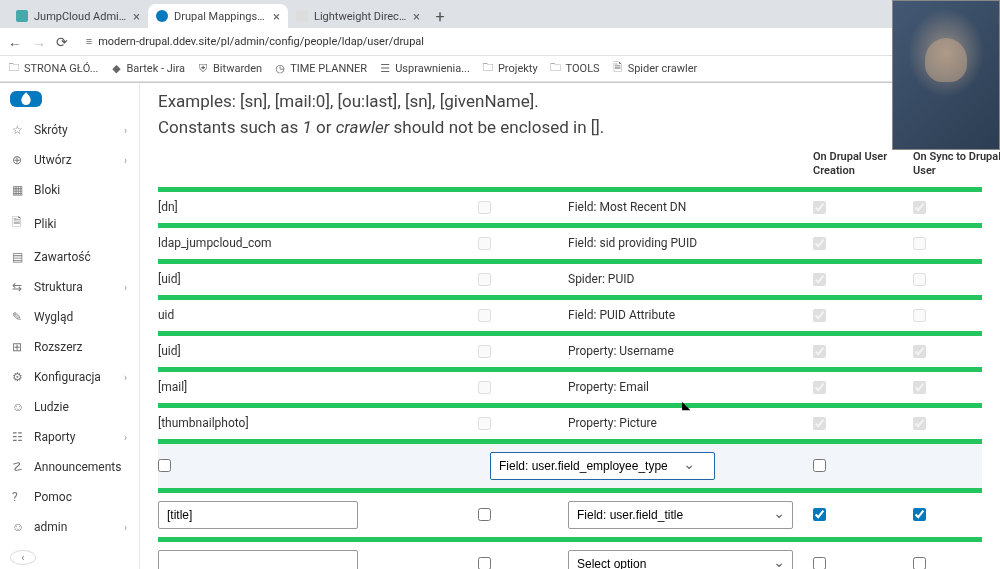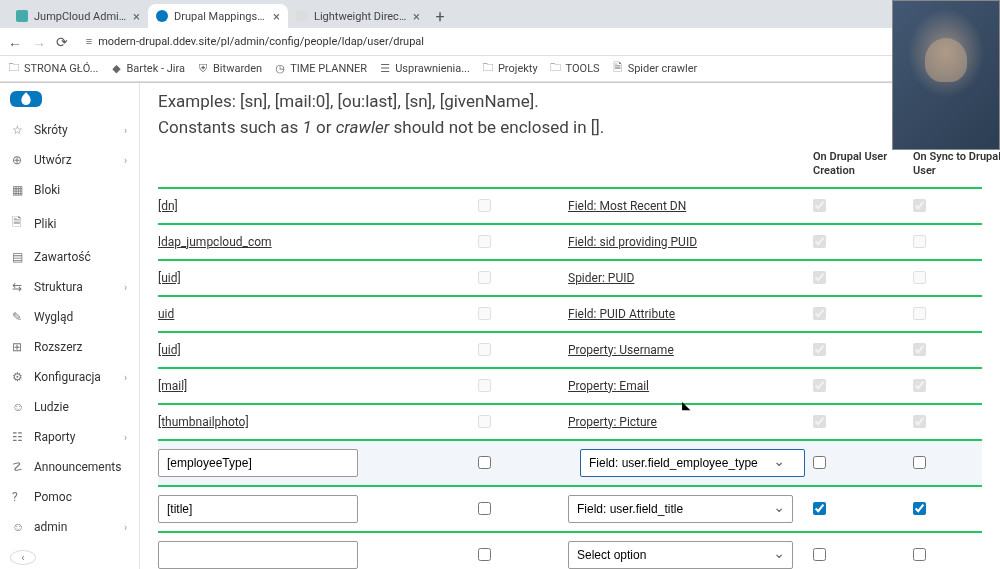--- a/index.html
+++ b/index.html
@@ -30,21 +30,21 @@
 .side-item .side-icon { width: 14px; color: #777; font-size: 12px; display: inline-flex; }
 .side-item .chev { margin-left: auto; color: #999; font-size: 10px; }
 .side-spacer { flex: 1; }
 .collapse-btn { width: 26px; height: 26px; border: 1px solid #ddd; border-radius: 50%; display: flex; align-items: center; justify-content: center; margin: 8px 10px; color: #777; cursor: pointer; font-size: 11px; }
 .content { flex: 1; overflow: auto; padding: 0 18px 20px 18px; }
 .helper-text { font-size: 17px; color: #444; padding: 6px 0 10px 0; line-height: 1.5; }
 .helper-text em { font-style: italic; }
 .mapping-table { width: 100%; }
 .mapping-header { display: grid; grid-template-columns: 320px 90px 245px 100px 100px 60px; font-size: 11px; font-weight: 600; color: #333; padding-bottom: 8px; }
 .mapping-header > div:nth-child(4), .mapping-header > div:nth-child(5) { line-height: 1.3; }
-.row { display: grid; grid-template-columns: 320px 90px 245px 100px 100px 60px; align-items: center; min-height: 36px; border-top: 2px solid #22c55e; font-size: 12px; color: #333; text-decoration: underline; }
+.row { display: grid; grid-template-columns: 320px 90px 245px 100px 100px 60px; align-items: center; min-height: 36px; border-top: 5px solid #22c55e; font-size: 12px; color: #333; }
 .row.editable { padding: 8px 0; }
 .row.highlight { background: #f2f6fa; }
 .row .cell-cb { display: flex; justify-content: flex-start; }
 .txt-input { width: 200px; padding: 6px 8px; border: 1px solid #999; border-radius: 2px; font-size: 12px; background: #fff; }
 .sel { width: 225px; padding: 6px 8px; border: 1px solid #999; border-radius: 2px; font-size: 12px; background: #fff; appearance: none; position: relative; }
 .sel-wrap { position: relative; width: 225px; }
 .sel-wrap::after { content: "⌄"; position: absolute; right: 8px; top: 4px; color: #666; pointer-events: none; font-size: 14px; }
 .sel-wrap.highlighted .sel { border-color: #26a; margin-left: 12px; }
 input[type=checkbox] { width: 13px; height: 13px; accent-color: #0678be; cursor: pointer; }
 input[type=checkbox]:disabled { accent-color: #999; opacity: 0.7; }
@@ -304,21 +304,20 @@
     <div class="cell-cb">
               <input type="checkbox" checked="" disabled="" style="">
             </div>
     <div class="cell-cb">
               <input type="checkbox" checked="" disabled="" style="">
             </div>
     </div>
         </div>
       <div id="edit-rows">
           <div class="row editable highlight">
-    <div><input class="txt-input" type="text" value="[employeeType]" style=""></div>
     <div class="cell-cb">
               <input type="checkbox" style="">
             </div>
     <div>
               <div class="sel-wrap highlighted"><select class="sel"><option>Field: user.field_employee_type</option></select></div>
             </div>
     <div class="cell-cb">
               <input type="checkbox" style="">
             </div>
     <div class="cell-cb">

